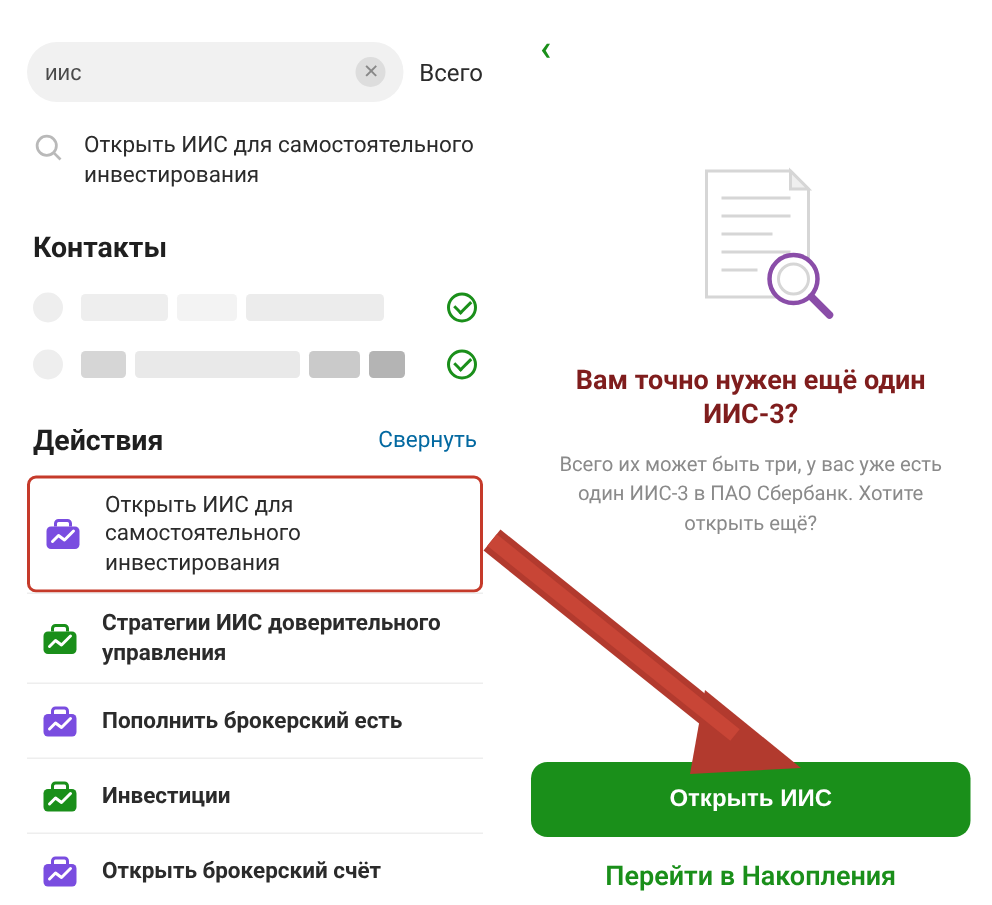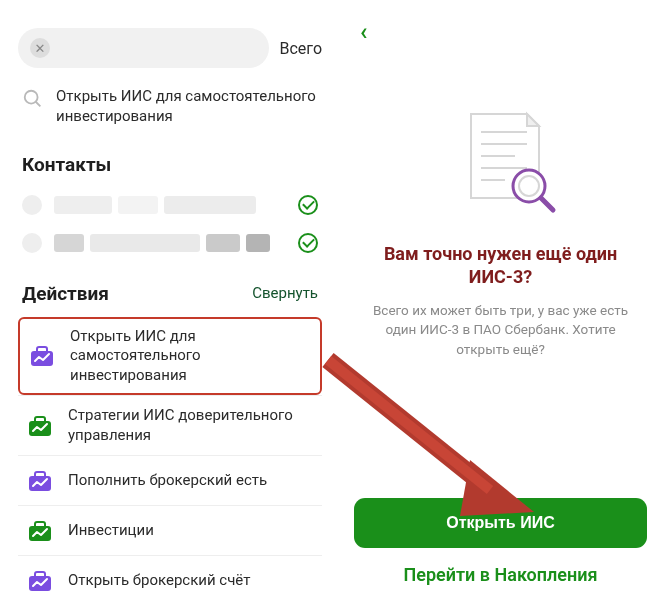--- a/index.html
+++ b/index.html
@@ -46,21 +46,21 @@
     width: 22px; height: 22px; flex: 0 0 22px; margin-top: 2px;
   }
   .magnifier svg { width: 22px; height: 22px; }
   .suggest-text { font-size: 15px; color: #2b2b2b; line-height: 1.35; }
 
   .section-head {
     display: flex; justify-content: space-between; align-items: center;
     margin: 0 4px 12px 4px;
   }
   .section-title { font-size: 19px; font-weight: 700; color: #1f1f1f; }
-  .section-action { font-size: 15px; color: #14532d; cursor: pointer; }
+  .section-action { font-size: 15px; color: #0369a1; cursor: pointer; }
 
   
   .contact-row {
     display: flex; align-items: center; justify-content: space-between;
     height: 34px; margin: 4px 4px;
   }
   .contact-block {
     height: 18px; border-radius: 3px;
   }
   .cb-group { display: flex; gap: 6px; align-items: center; }
@@ -80,21 +80,21 @@
     content: ""; width: 9px; height: 5px; border-left: 2px solid #1a8f1a;
     border-bottom: 2px solid #1a8f1a; transform: rotate(-45deg); margin-top: -2px;
   }
 
   
   .actions { margin-top: 22px; }
   .action-item {
     display: flex; align-items: center; gap: 14px;
     padding: 10px 8px; min-height: 50px; cursor: pointer;
   }
-  .action-item + .action-item { border-top: 1px solid #eee; }
+  .action-item + .action-item { border-top: 1px solid #eee; font-weight: bold; }
   .action-item.highlight {
     border: 2px solid #c53a2a; border-radius: 6px;
     padding: 8px 8px;
   }
   .action-icon {
     width: 28px; height: 26px; flex: 0 0 28px;
     display: flex; align-items: center; justify-content: center;
   }
   .action-icon svg { width: 26px; height: 24px; }
   .action-label { font-size: 15px; color: #2b2b2b; line-height: 1.3; }
@@ -108,21 +108,21 @@
 
   .prompt-title {
     text-align: center; font-size: 18px; font-weight: 700; color: #7f1d1d;
     line-height: 1.3; margin: 0 10px 12px 10px;
   }
   .prompt-sub {
     text-align: center; font-size: 13.5px; color: #8a8a8a; line-height: 1.45;
     margin: 0 17px;
   }
 
-  .right-bottom { margin-top: auto; padding-bottom: 18px; }
+  .right-bottom { margin-top: auto; padding-bottom: 8px; }
   .primary-btn {
     background: #1a8f1a; color: #fff; border: none; border-radius: 11px;
     width: 100%; height: 50px; font-size: 16px; font-weight: 600; cursor: pointer;
   }
   .secondary-link {
     text-align: center; color: #1a8f1a; font-size: 18px; font-weight: 600;
     margin-top: 16px; cursor: pointer;
   }
 
   
@@ -134,20 +134,21 @@
 </style>
 </head>
 <body>
 
 <div class="canvas">
 
   <div class="phone phone-left">
 
     <div class="search-row">
       <div class="search-box">
+        <input type="text" value="иис" style="">
         <span class="clear-x">✕</span>
       </div>
       <span class="cancel-link">Всего</span>
     </div>
 
     <div class="suggest-row">
       <span class="magnifier">
         <svg viewBox="0 0 24 24" fill="none" stroke="#b9b9b9" stroke-width="2">
           <circle cx="10" cy="10" r="7"></circle>
             <line x1="20" y1="20" x2="15" y2="15"></line>

